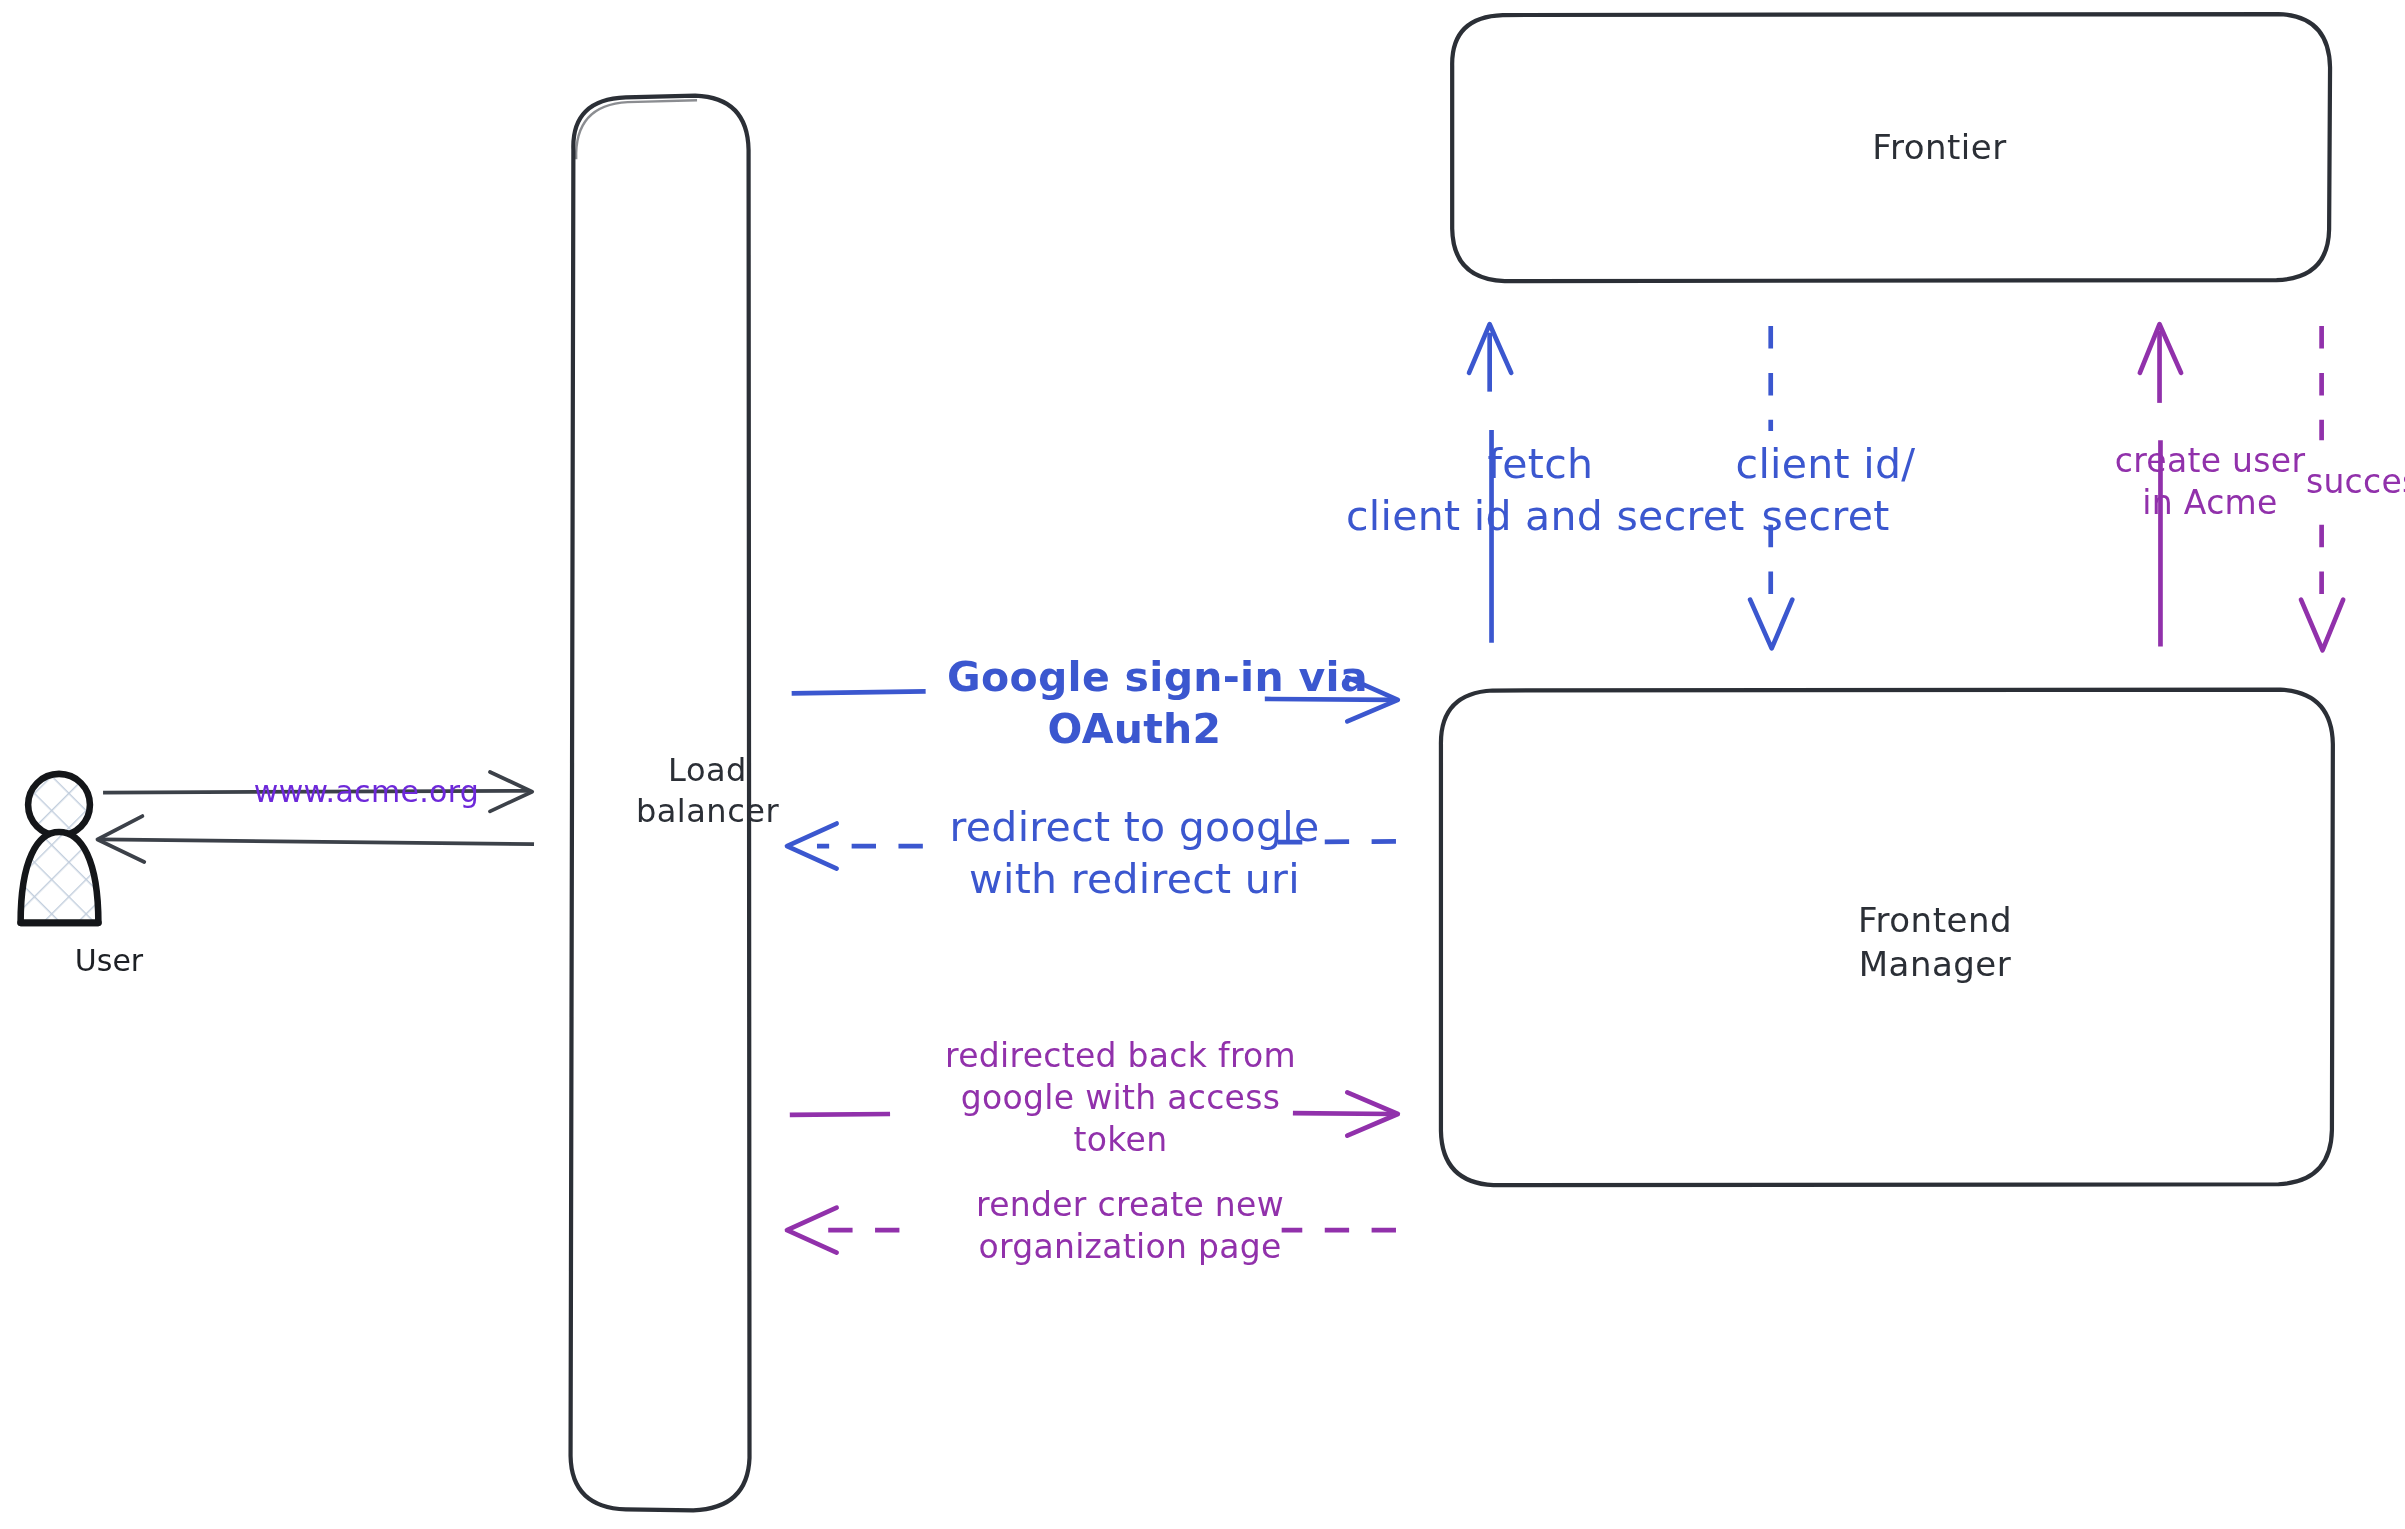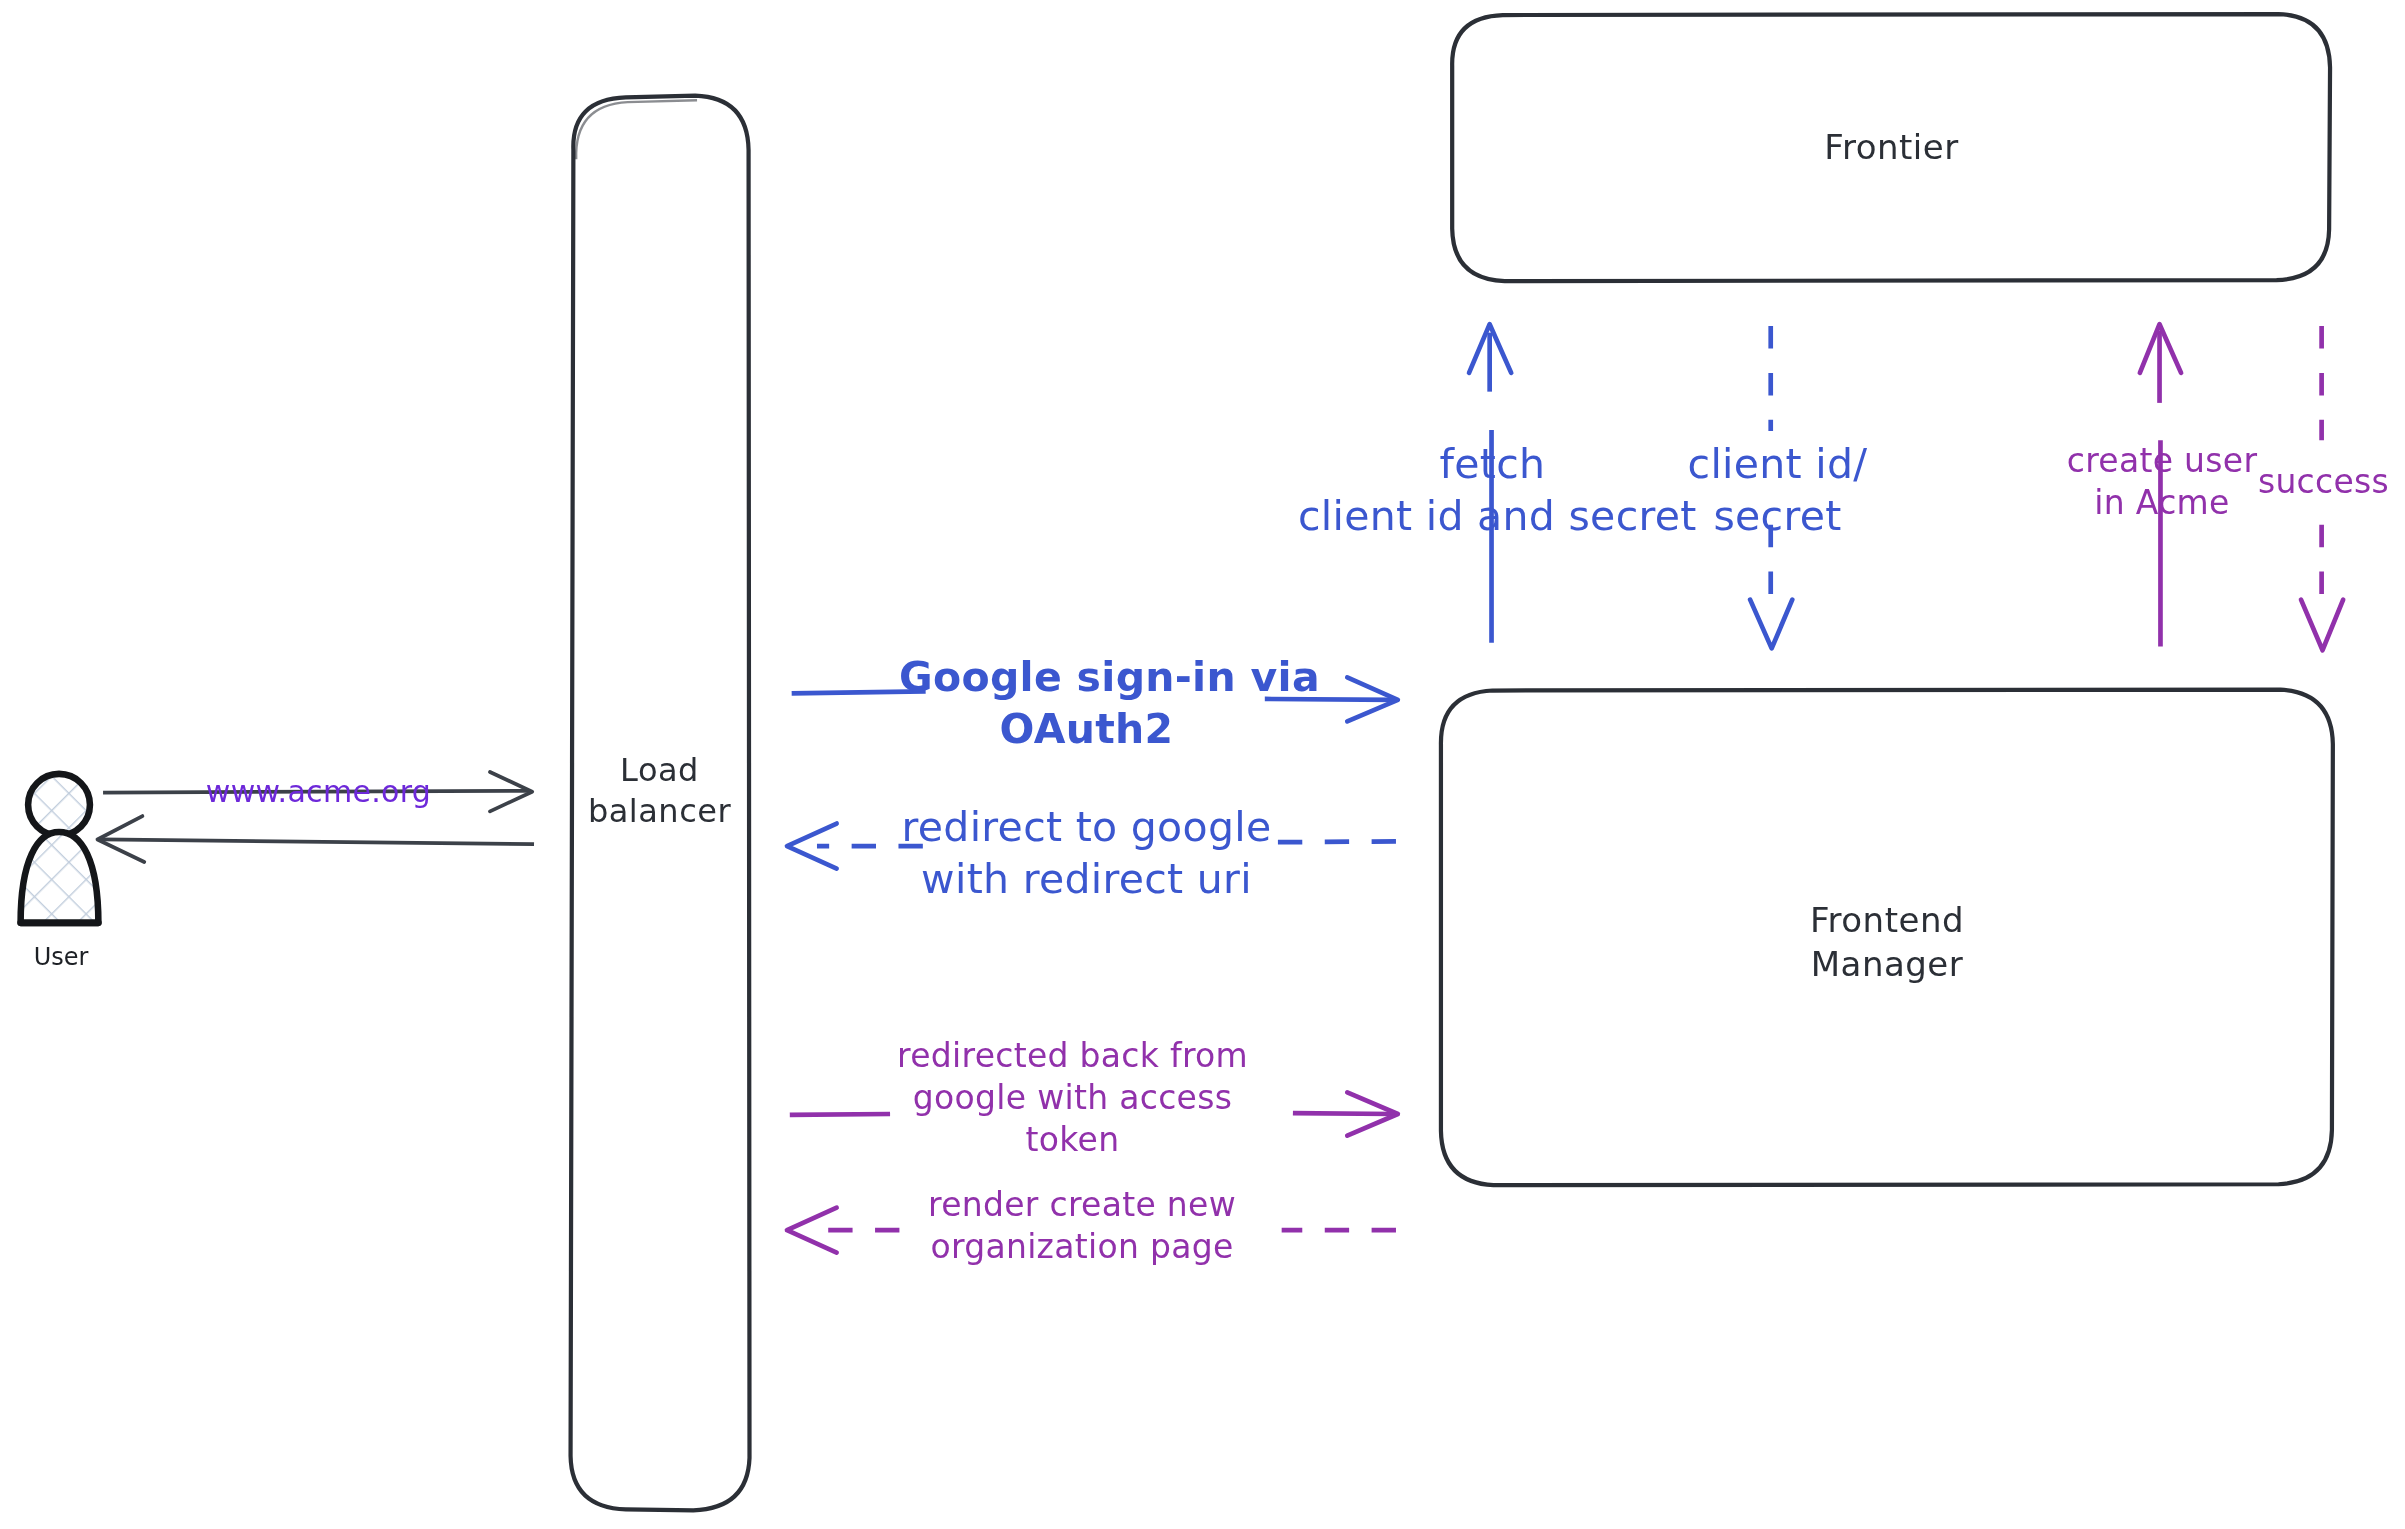--- a/index.html
+++ b/index.html
@@ -19,20 +19,21 @@
     left: 0; top: 0;
     width: 2405px;
     height: 1530px;
   }
   .lbl {
     position: absolute;
     text-align: center;
     line-height: 1.28;
     white-space: pre;
     pointer-events: none;
+    padding-left: 48px;
   }
   .node-label {
     color: #2b2f36;
     font-size: 32px;
     letter-spacing: 0.5px;
   }
   .node-label.big { font-size: 34px; }
   .edge-label-blue {
     color: #3b57cf;
     font-size: 41px;
@@ -43,21 +44,21 @@
     font-size: 33px;
     letter-spacing: 0.3px;
   }
   .edge-label-dark {
     color: #6d28d9;
     font-size: 30px;
     letter-spacing: 0.3px;
   }
   .actor-label {
     color: #1d2025;
-    font-size: 24px;
+    font-size: 30px;
   }
 </style>
 </head>
 <body>
 
 <svg id="canvas" viewBox="0 0 2567 1633" xmlns="http://www.w3.org/2000/svg">
   <defs>
     <pattern id="hatch" width="26" height="26" patternUnits="userSpaceOnUse" patternTransform="rotate(45)">
       <rect width="26" height="26" fill="#ffffff"></rect>
       <line x1="0" y1="0" x2="0" y2="26" stroke="#c2cedd" stroke-width="3"></line>

